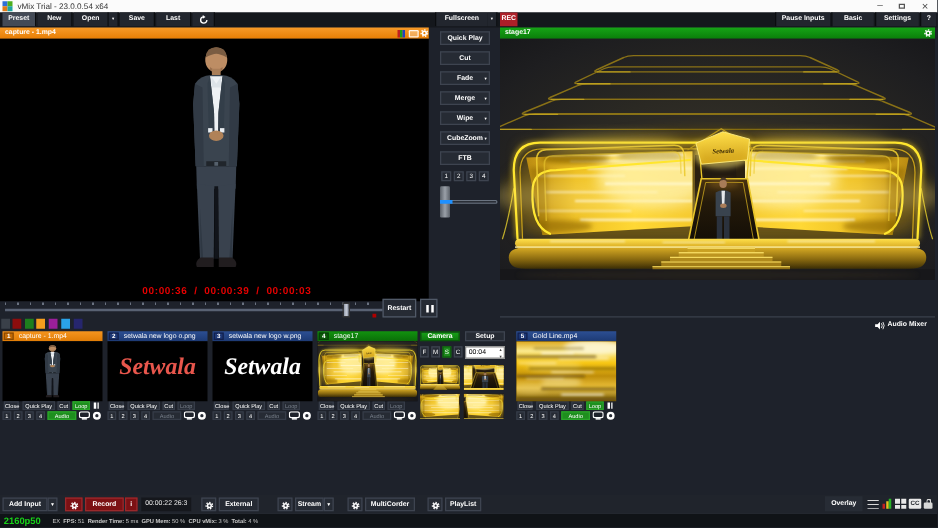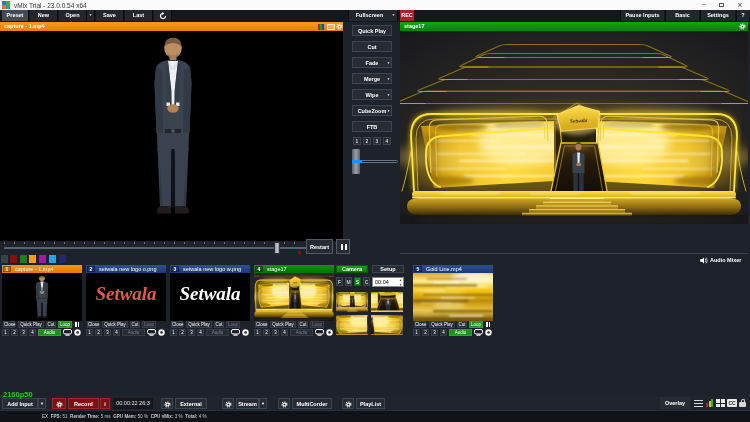--- a/index.html
+++ b/index.html
@@ -100,20 +100,21 @@
   <path d="M45.5 110 L31.5 112 L32 170 L43 170 Z" fill="#39424e"></path>
   <path d="M28.5 112 L31.5 112 L31.6 170 L28.4 170 Z" fill="#11141a"></path>
   <path d="M17 130 L19.5 170 L17.5 170 Z" fill="#2e3742"></path>
   <path d="M43 130 L40.5 170 L42.5 170 Z" fill="#2e3742"></path>
 
   <path d="M17.5 169 L28 169 L28 176.5 L14.5 176.5 Q13 173 15.5 170.5 Q16.8 169.3 17.5 169 Z" fill="#211d1f"></path>
   <path d="M42.5 169 L32 169 L32 176.5 L45.5 176.5 Q47 173 44.5 170.5 Q43.2 169.3 42.5 169 Z" fill="#211d1f"></path>
   </g>
 </svg>
 
+<div class="abs" style="left:10px;top:228px;width:343px;text-align:center;font-size:8px;font-weight:bold;color:#e60000;letter-spacing:0.5px;">00:00:36&nbsp; /&nbsp; 00:00:39&nbsp; /&nbsp; 00:00:03</div>
 
 <div class="abs" style="left:4px;top:242px;width:296px;height:2px;background:repeating-linear-gradient(90deg,#6a7280 0,#6a7280 1px,transparent 1px,transparent 10px);"></div>
 <div class="abs" style="left:4px;top:247px;width:303px;height:2px;background:#596273;"></div>
 <div class="abs" style="left:274px;top:242px;width:6px;height:12px;background:linear-gradient(90deg,#8a93a3,#c7ccd6,#8a93a3);border:1px solid #333;"></div>
 <div class="abs" style="left:298px;top:251px;width:3px;height:3px;background:#b00000;"></div>
 <div class="btn" style="left:306px;top:239px;width:27px;height:15px;font-size:5.5px;font-weight:bold;line-height:14px;border-color:#515a68;">Restart</div>
 <div class="btn" style="left:336px;top:239px;width:14px;height:15px;border-color:#515a68;">
       <div class="abs" style="left:4px;top:4px;width:2px;height:6px;background:#fff;"></div>
       <div class="abs" style="left:7.5px;top:4px;width:2px;height:6px;background:#fff;"></div>
     </div>
@@ -662,16 +663,16 @@
   <div class="abs" style="left:0;top:4.5px;width:4px;height:3.5px;background:#e8e8e8;"></div>
   <div class="abs" style="left:5px;top:4.5px;width:4px;height:3.5px;background:#e8e8e8;"></div>
 </div>
 <div class="abs" style="left:727px;top:399px;width:10px;height:8px;background:#e8e8e8;border-radius:1px;color:#1c2026;font-size:5px;font-weight:bold;line-height:8px;text-align:center;">CC</div>
 <div class="abs" style="left:739px;top:399px;width:7px;height:8px;">
       <div class="abs" style="left:1.5px;top:0;width:4px;height:4px;border:1px solid #d8d8d8;border-radius:2px 2px 0 0;border-bottom:none;"></div>
       <div class="abs" style="left:0;top:3px;width:7px;height:5px;background:#d8d8d8;border-radius:1px;"></div>
     </div>
 
 <div class="abs" style="left:0;top:410px;width:750px;height:12px;background:#101317;border-top:1px solid #2a2f38;"></div>
-<div class="abs" style="left:3px;top:389px;font-size:7.5px;font-weight:bold;color:#18d018;line-height:11px;">2160p50</div>
+<div class="abs" style="left:3px;top:411px;font-size:7.5px;font-weight:bold;color:#18d018;line-height:11px;">2160p50</div>
 <div class="abs" style="left:42px;top:411px;font-size:4.6px;color:#c8c8c8;line-height:11px;">EX&nbsp;&nbsp;<b>FPS:</b> 51&nbsp;&nbsp;<b>Render Time:</b> 5 ms&nbsp;&nbsp;<b>GPU Mem:</b> 50 %&nbsp;&nbsp;<b>CPU vMix:</b> 3 %&nbsp;&nbsp;<b>Total:</b> 4 %</div>
 
 </div>
 
 </body></html>

